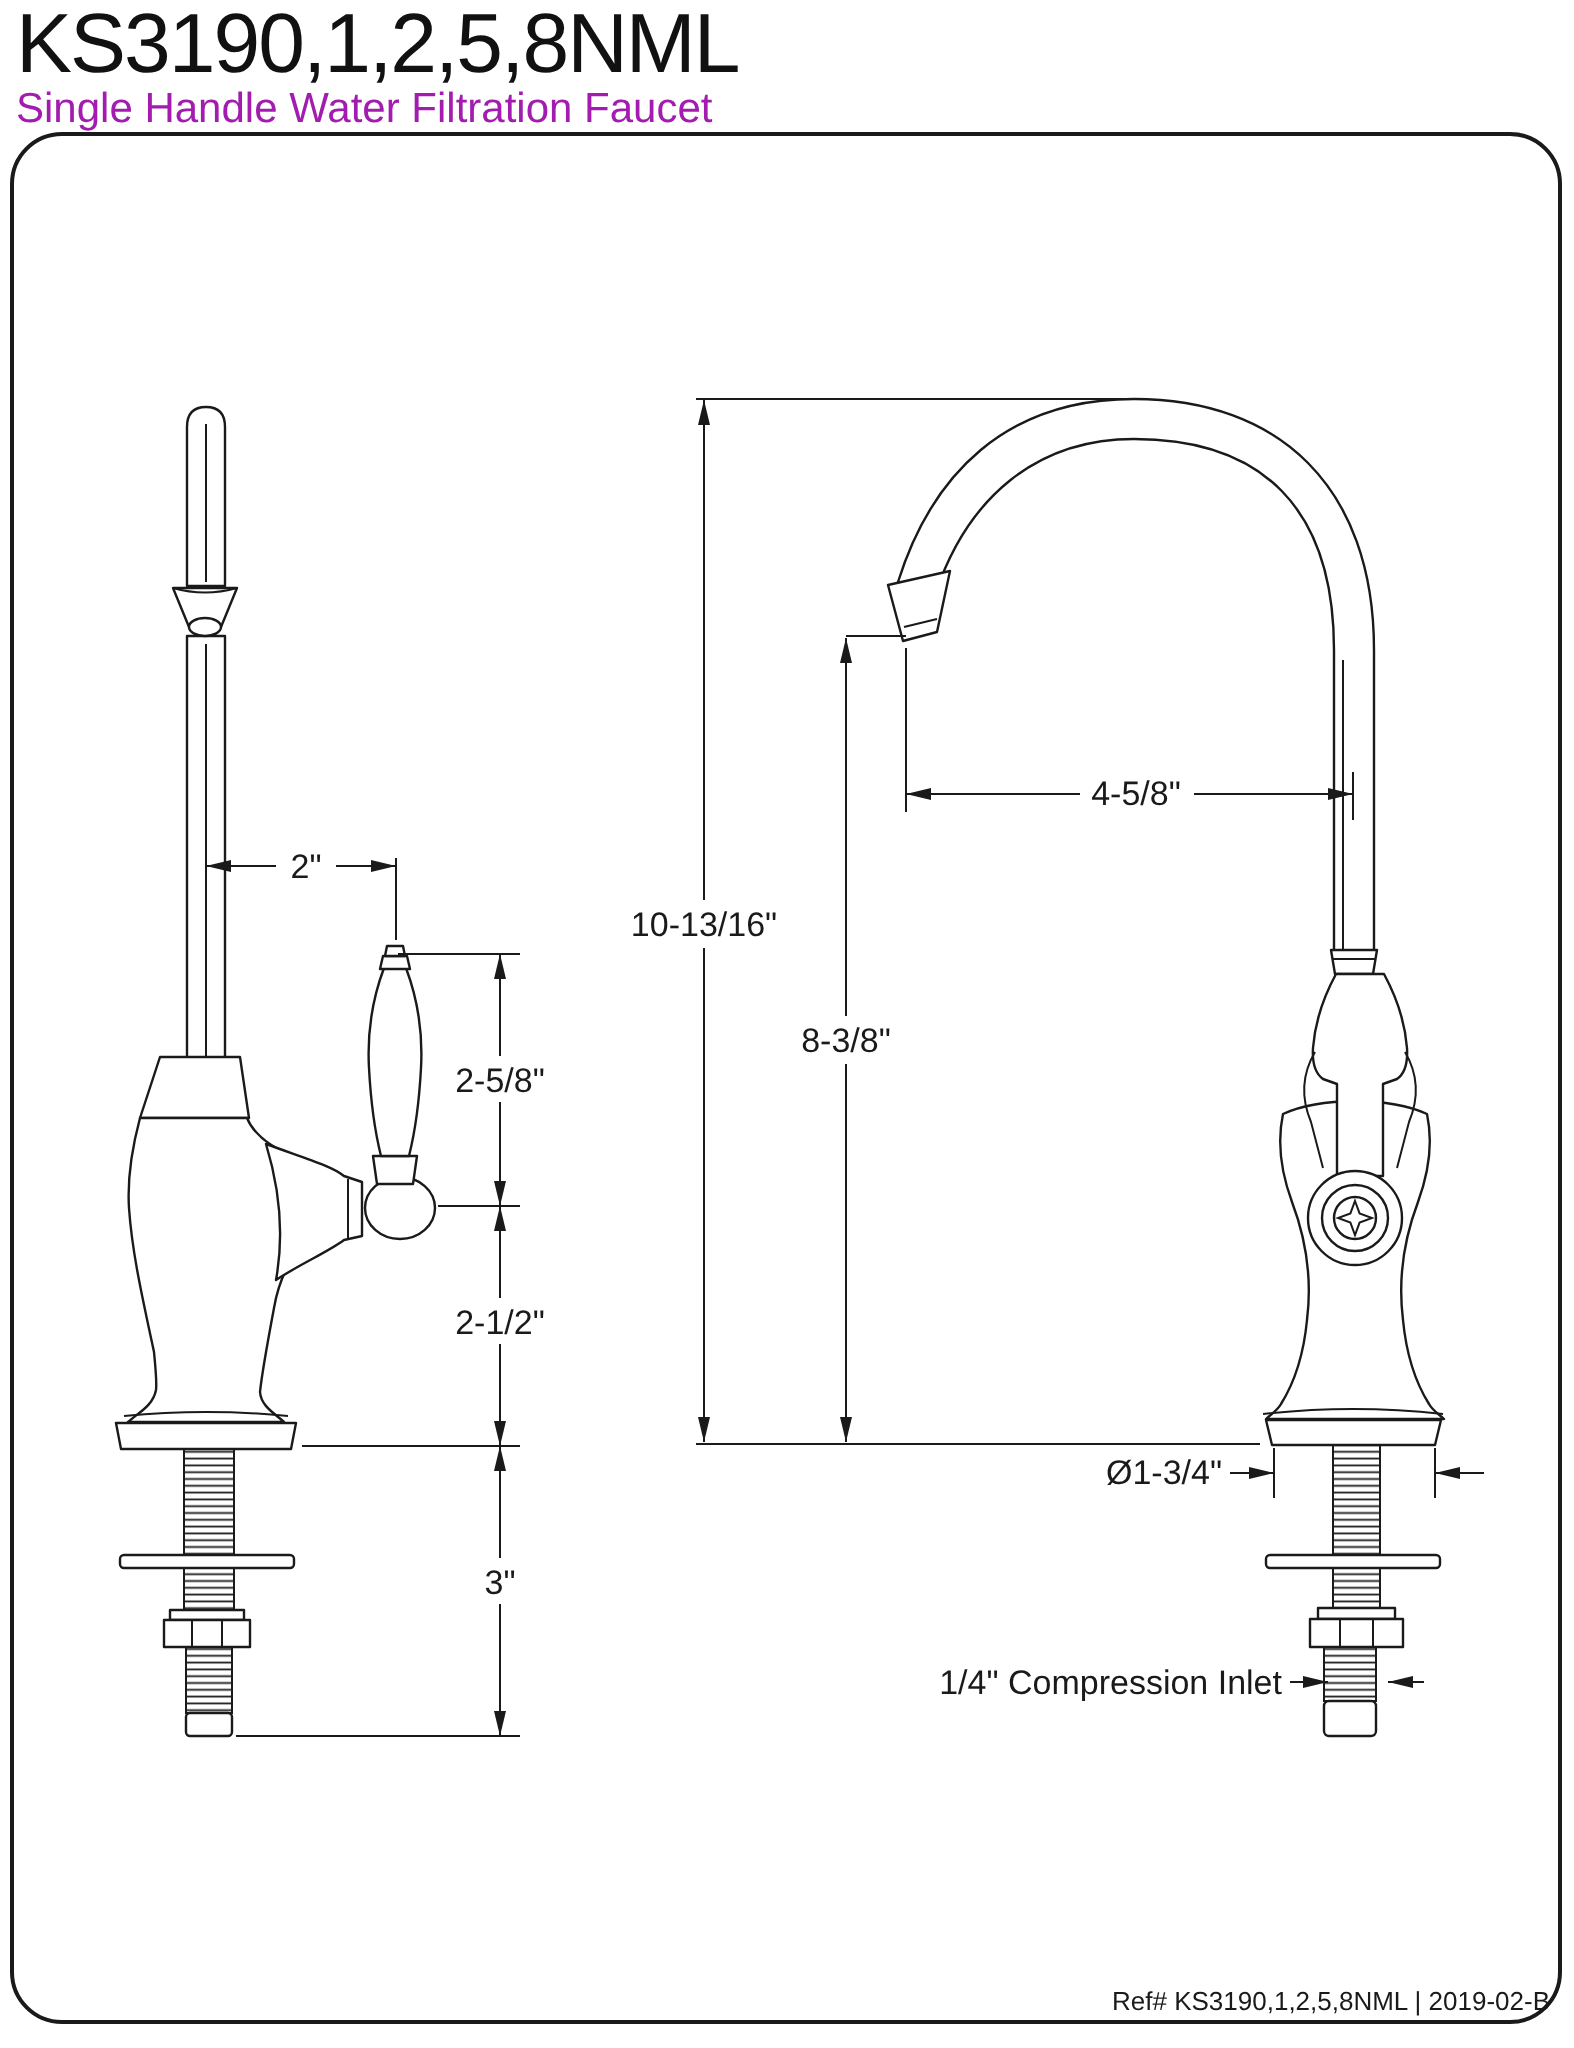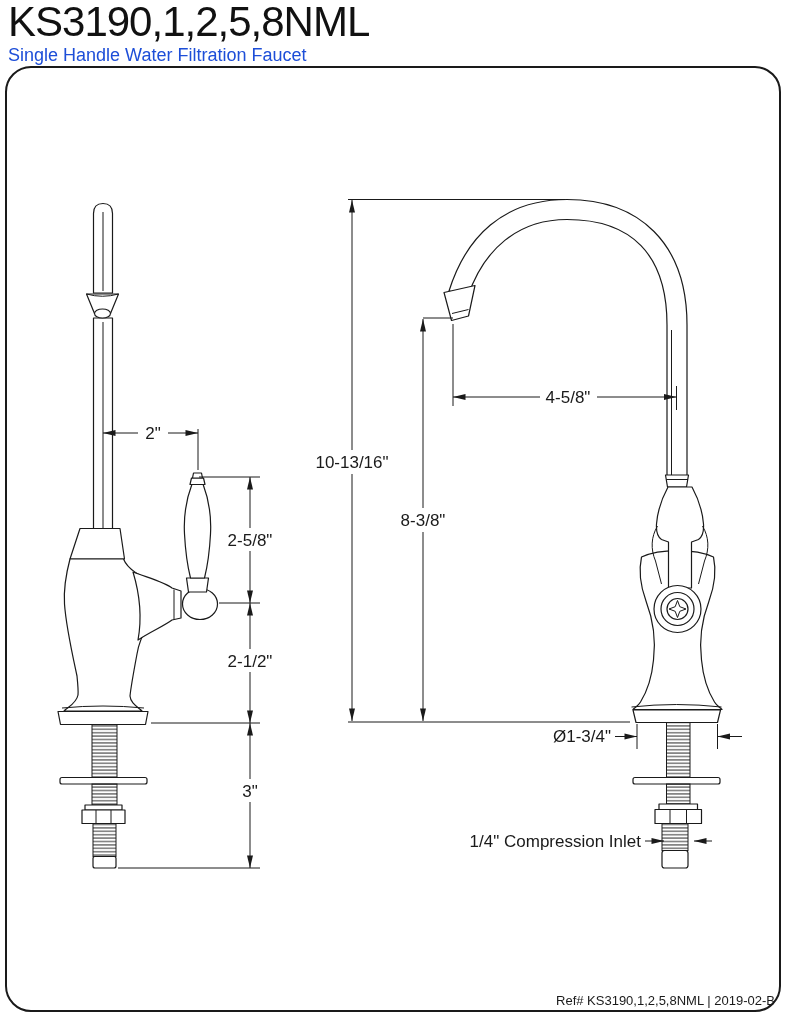--- a/index.html
+++ b/index.html
@@ -1,20 +1,20 @@
 <!DOCTYPE html>
 <html><head>
 <meta charset="utf-8">
 <style>
   html,body{margin:0;padding:0;background:#ffffff;}
   .page{position:relative;width:787px;height:1024px;background:#ffffff;overflow:hidden;
         font-family:"Liberation Sans", sans-serif;color:#1a1a1a;border-radius:31px;}
   .hdr{position:absolute;left:8px;top:0;}
   .title{margin:0;font-size:42px;font-weight:400;line-height:44px;letter-spacing:-1px;color:#111;}
-  .subtitle{font-size:18px;line-height:22px;color:#1d4ed8;}
+  .subtitle{font-size:21px;line-height:22px;color:#a21caf;}
   .panel{position:absolute;left:5px;top:66px;width:776px;height:946px;
          border:2px solid #1a1a1a;border-radius:26px;box-sizing:border-box;background:#fff;}
   svg.drawing{position:absolute;left:0;top:0;width:787px;height:1024px;}
   .ln{stroke:#1a1a1a;stroke-width:1;fill:none;}
   .shape{stroke:#1a1a1a;stroke-width:1.2;fill:#ffffff;stroke-linejoin:round;}
   .thread{stroke:#1a1a1a;stroke-width:1;fill:url(#thr);}
   .dim{stroke:#1a1a1a;stroke-width:1;fill:none;}
   text.dimtxt{font-family:"Liberation Sans",sans-serif;font-size:17px;fill:#1a1a1a;text-anchor:middle;}
   text.dimtxt.end{text-anchor:end;}
   text.foot{font-family:"Liberation Sans",sans-serif;font-size:13px;fill:#1a1a1a;text-anchor:end;}

